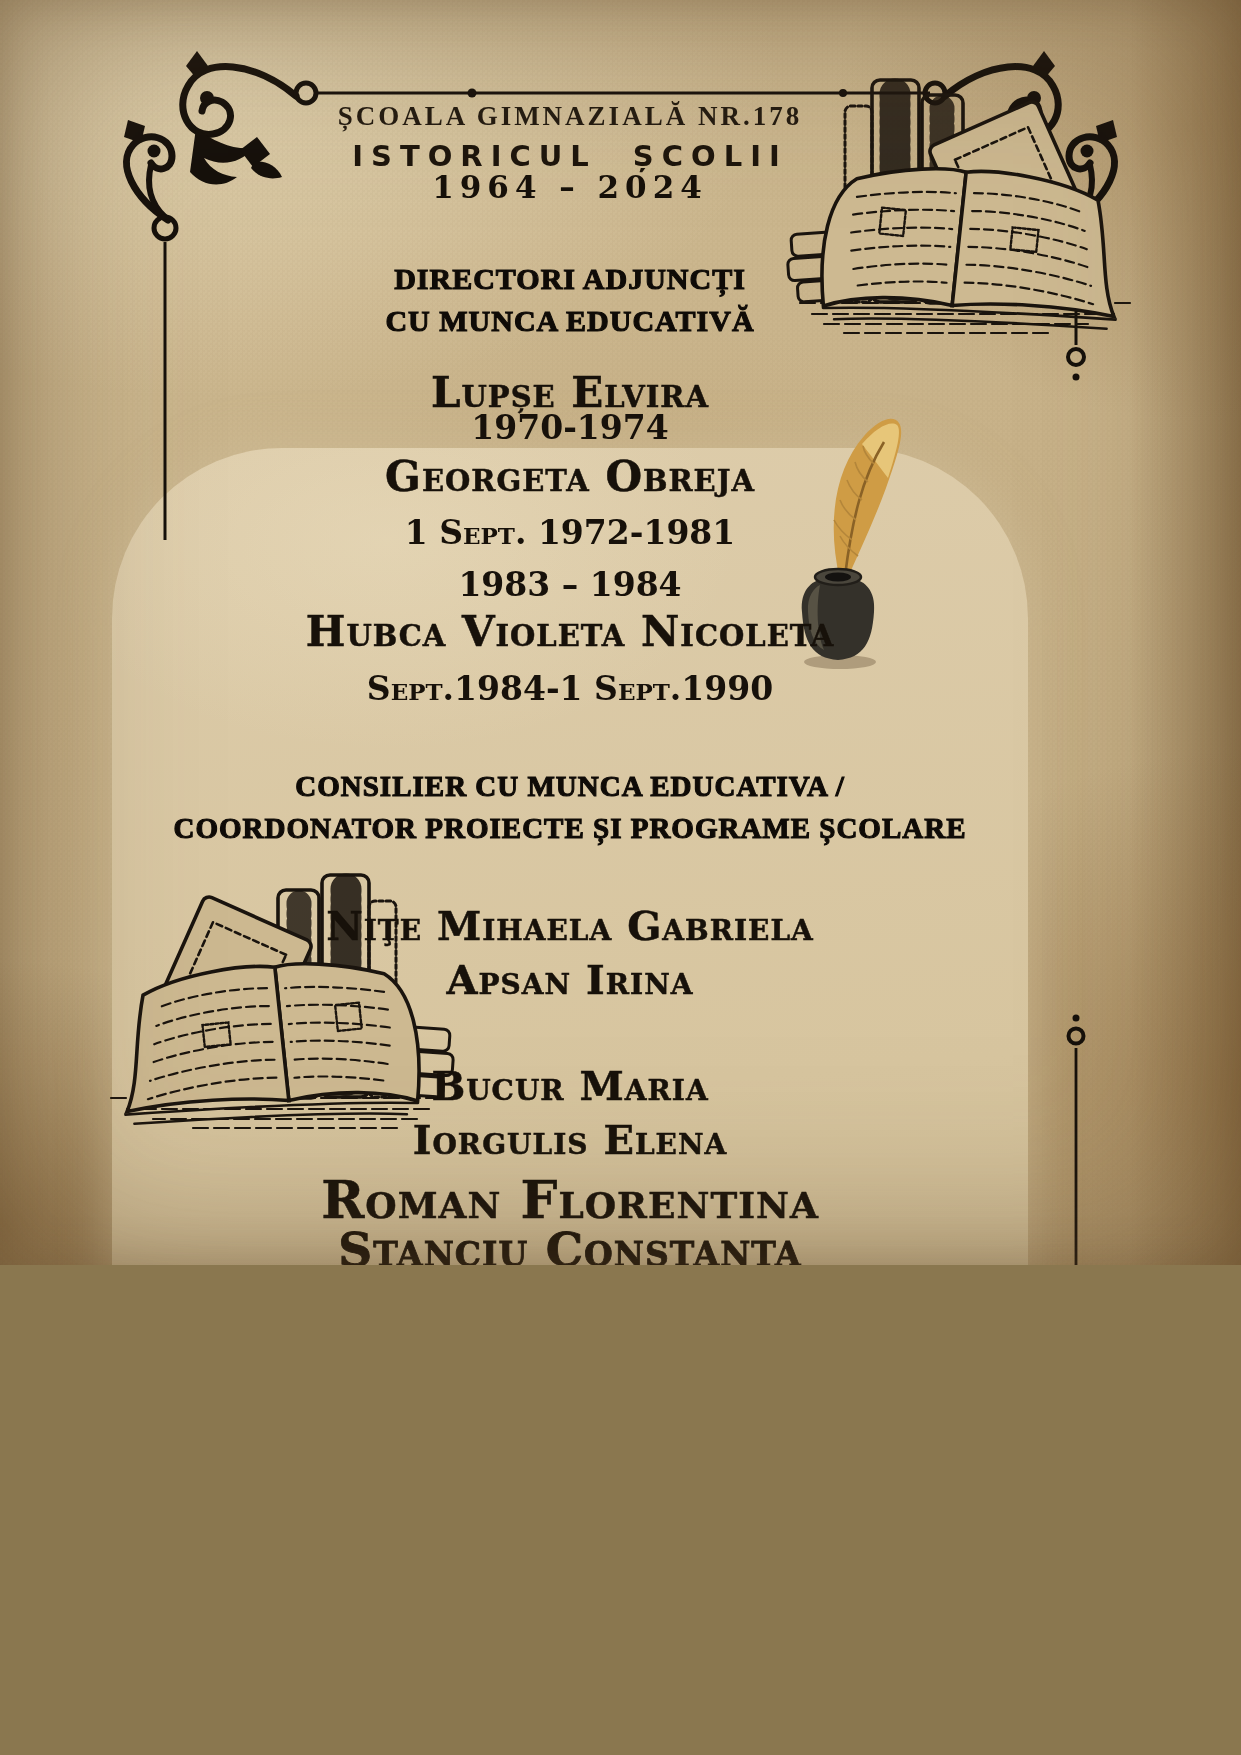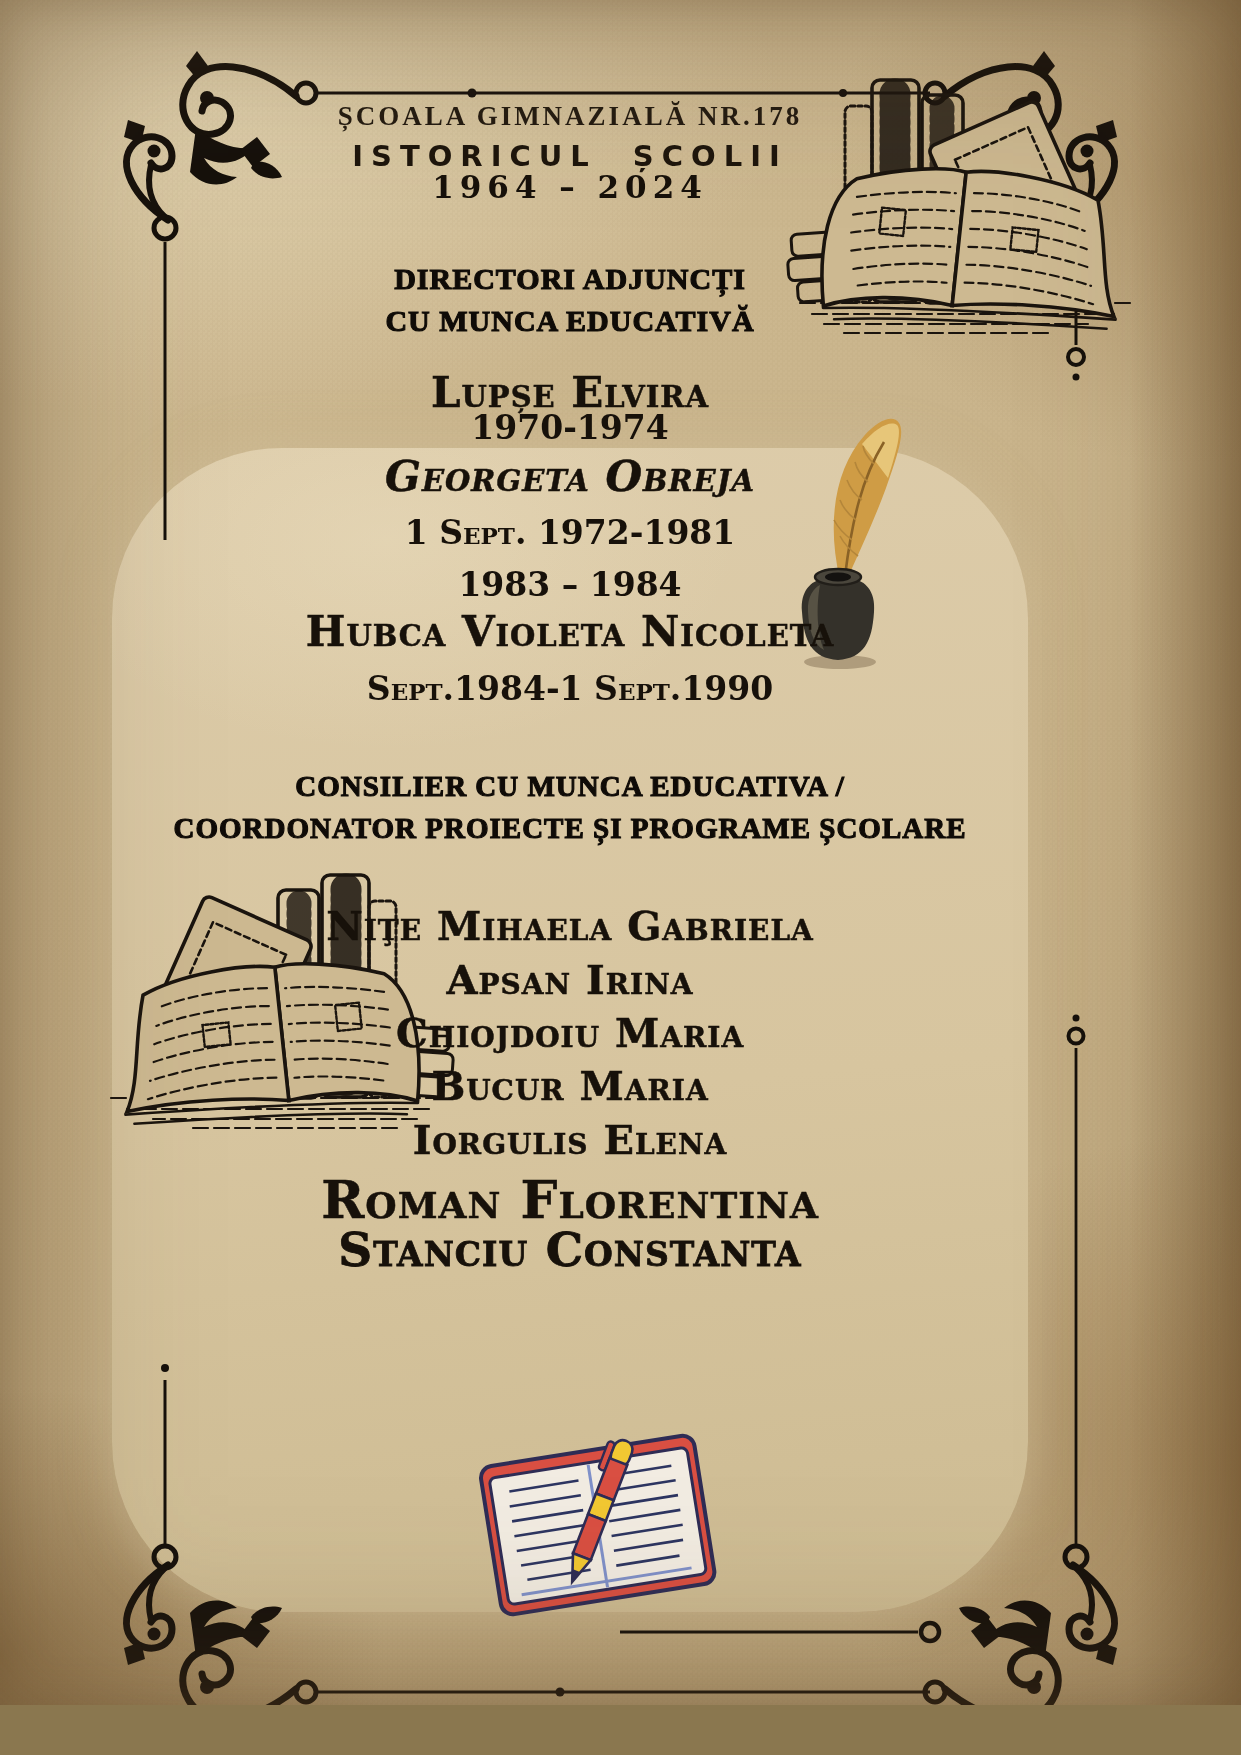--- a/index.html
+++ b/index.html
@@ -1,17 +1,17 @@
 <!DOCTYPE html>
 <html><head>
 <meta charset="utf-8">
 <style>
   html,body{margin:0;padding:0;background:#8a774f;}
   .page{
-    position:relative;width:1241px;height:1705px;overflow:hidden;
+    position:relative;width:1241px;height:1265px;overflow:hidden;
     font-family:"DejaVu Serif",serif;
     background:
       radial-gradient(900px 520px at 18% 6%, rgba(236,224,192,.55), rgba(236,224,192,0) 62%),
       radial-gradient(520px 420px at 96% 10%, rgba(146,114,70,.38), transparent 70%),
       radial-gradient(700px 520px at 101% 86%, rgba(138,103,58,.48), transparent 65%),
       radial-gradient(620px 430px at 0% 97%, rgba(122,90,48,.55), transparent 62%),
       radial-gradient(420px 320px at 52% 42%, rgba(184,154,104,.22), transparent 70%),
       linear-gradient(to right, transparent 91%, rgba(108,78,38,.42)),
       linear-gradient(165deg,#d0bd96 0%,#c8b289 45%,#bda67c 100%);
   }
@@ -37,21 +37,21 @@
   .school{top:101px;font-family:"Liberation Serif",serif;font-size:27px;font-weight:600;letter-spacing:3px;color:#221a10;}
   .subtitle{top:139px;font-family:"DejaVu Sans",sans-serif;font-size:29px;font-weight:600;letter-spacing:8px;word-spacing:18px;color:#1d150c;}
   .datefont{font-family:"DejaVu Serif",serif;font-variant:small-caps;font-weight:600;}
   .namefont{font-family:"DejaVu Serif",serif;font-variant:small-caps;font-weight:600;-webkit-text-stroke:.5px #17110a;letter-spacing:1px;}
   .years{top:169px;font-size:31px;letter-spacing:6px;}
   .slab{font-family:Liberation Serif, serif;font-weight:bold;-webkit-text-stroke:1.1px #0f0b07;letter-spacing:1px;color:#0f0b07;}
   .dir-h1{top:262px;font-size:30px;}
   .dir-h2{top:304px;font-size:30px;}
   .e0{top:340px;font-size:42px;margin-top:28px;}
   .e1{top:408px;font-size:33px;}
-  .e2{top:452px;font-size:42px;font-style:italic;}
+  .e2{top:452px;font-size:42px;}
   .e3{top:513px;font-size:33px;}
   .e4{top:565px;font-size:33px;}
   .e5{top:607px;font-size:42px;}
   .e6{top:669px;font-size:33px;}
   .con-h1{top:770px;font-size:29px;}
   .con-h2{top:812px;font-size:29px;}
   .n0{top:902px;font-size:40px;}
   .n1{top:956px;font-size:40px;}
   .n2{top:1009px;font-size:40px;}
   .n3{top:1062px;font-size:40px;}
@@ -188,20 +188,19 @@
     <div class="line datefont e3">1 Sept. 1972-1981</div>
     <div class="line datefont e4">1983 – 1984</div>
     <div class="line namefont e5">Hubca Violeta Nicoleta</div>
     <div class="line datefont e6">Sept.1984-1 Sept.1990</div>
 
     <div class="line slab con-h1">CONSILIER CU MUNCA EDUCATIVA /</div>
     <div class="line slab con-h2">COORDONATOR PROIECTE ȘI PROGRAME ȘCOLARE</div>
 
     <div class="line namefont n1">Apsan Irina</div>
     <div class="line namefont n0">Niţe Mihaela Gabriela</div>
-    <div class="line namefont n2">Chiojdoiu Maria</div>
     <div class="line namefont n3">Bucur Maria</div>
     <div class="line namefont n4">Iorgulis Elena</div>
     <div class="line namefont n5">Roman Florentina</div>
     <div class="line namefont n6">Stanciu Constanta</div>
   </div>
 
 </div>
 
 </body></html>

